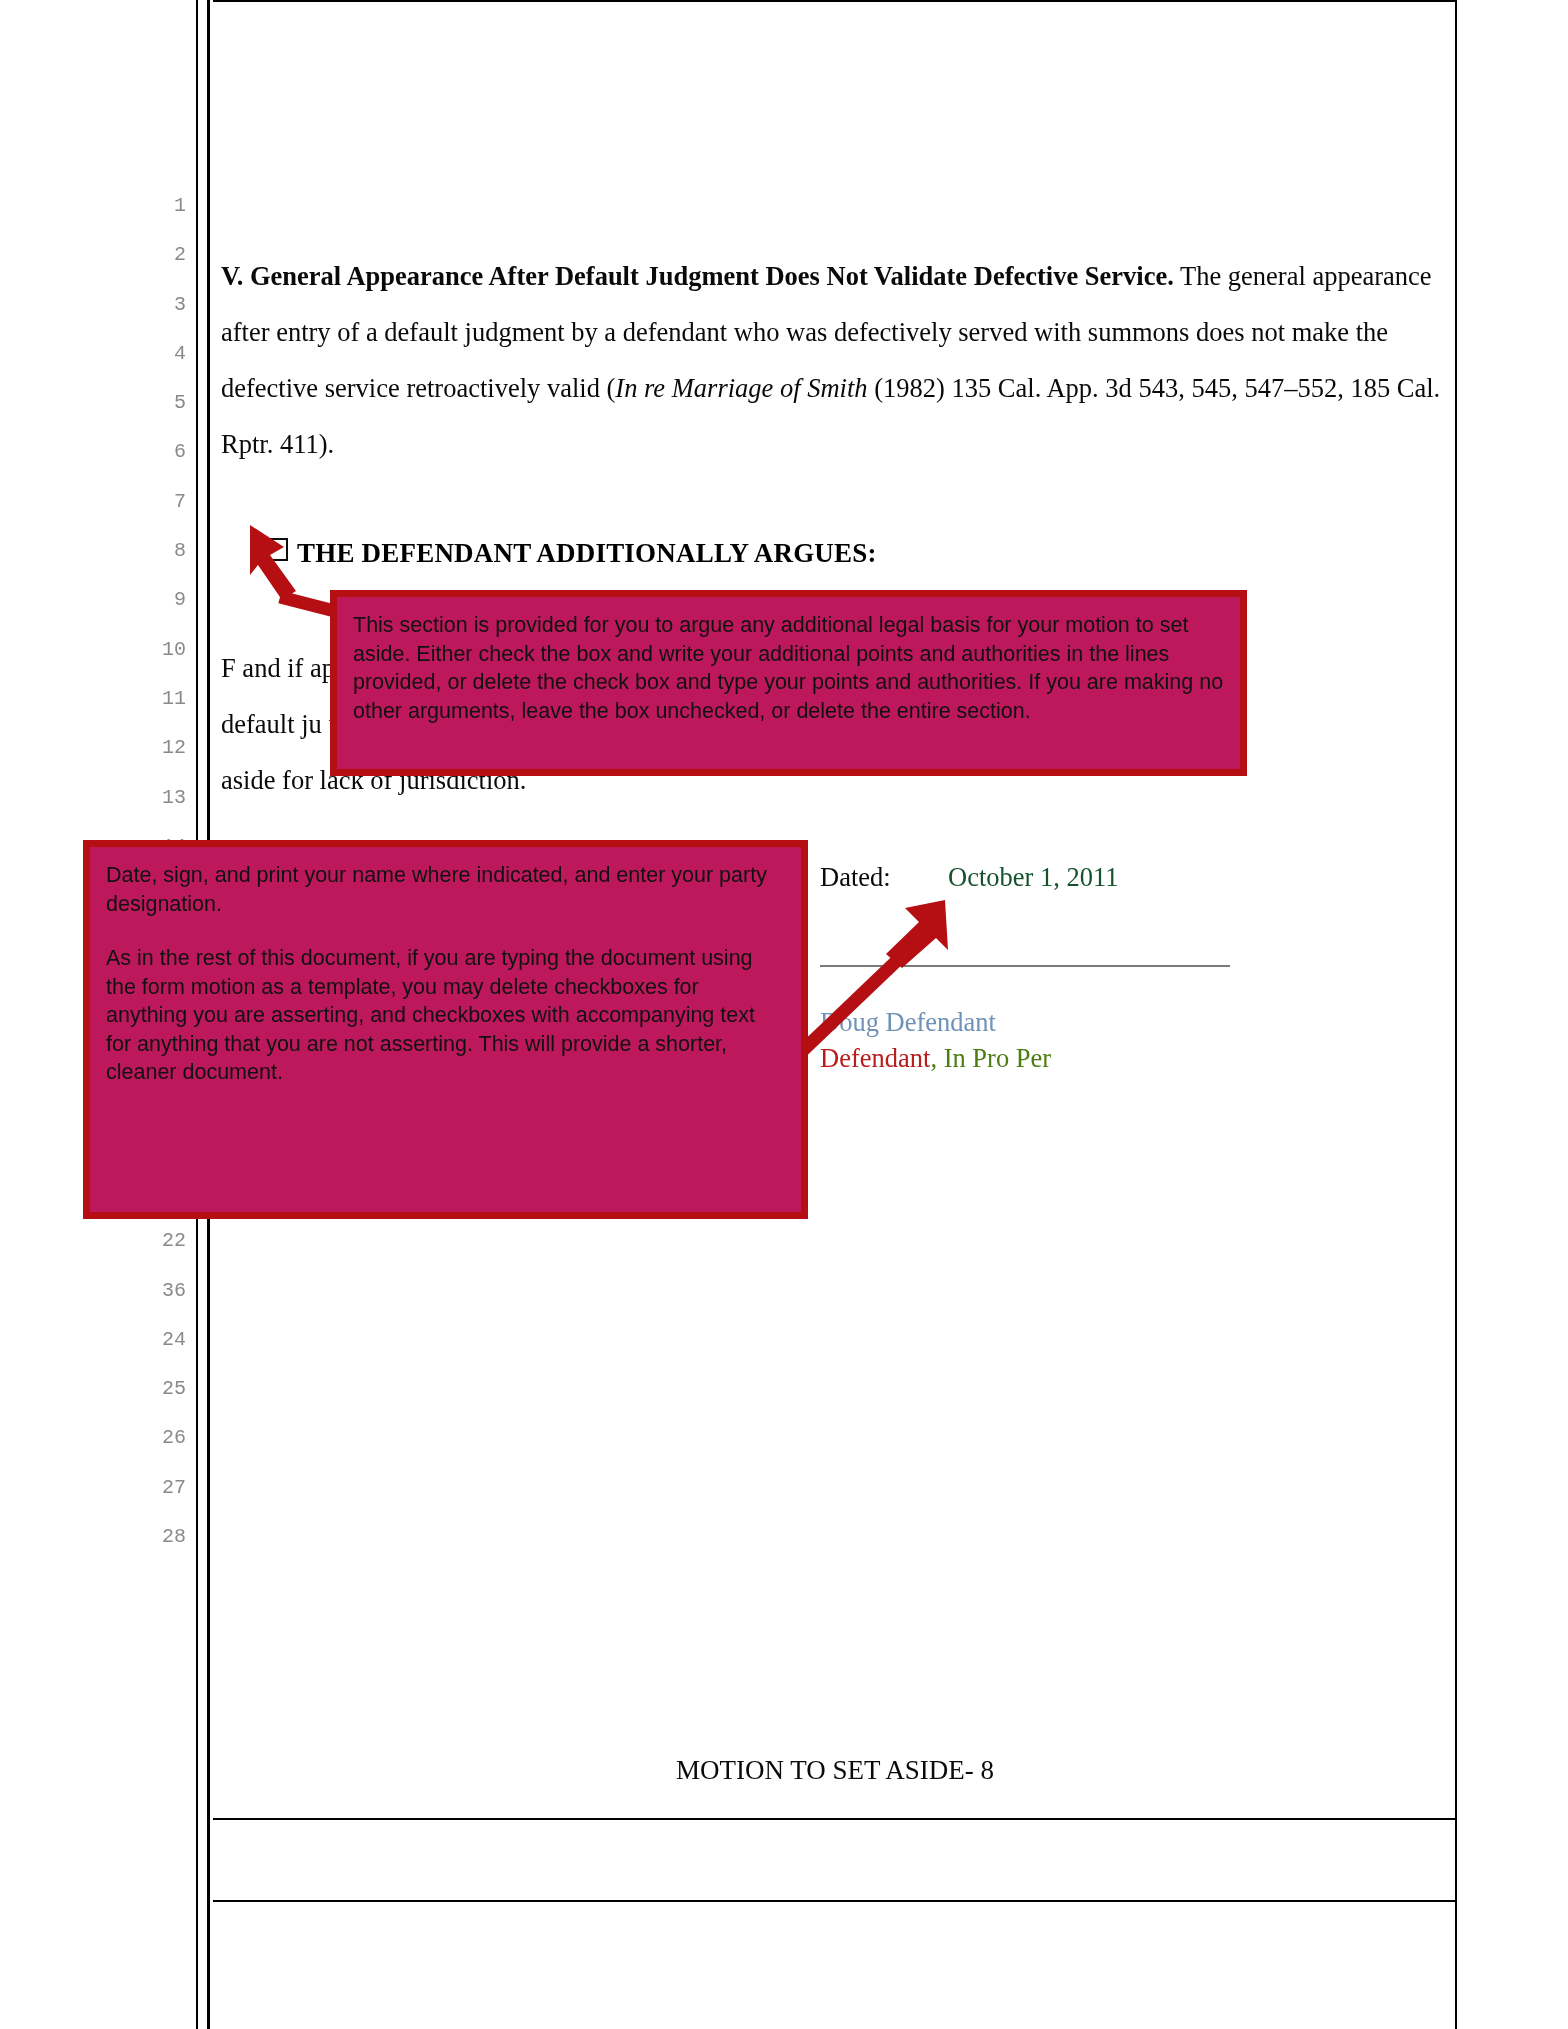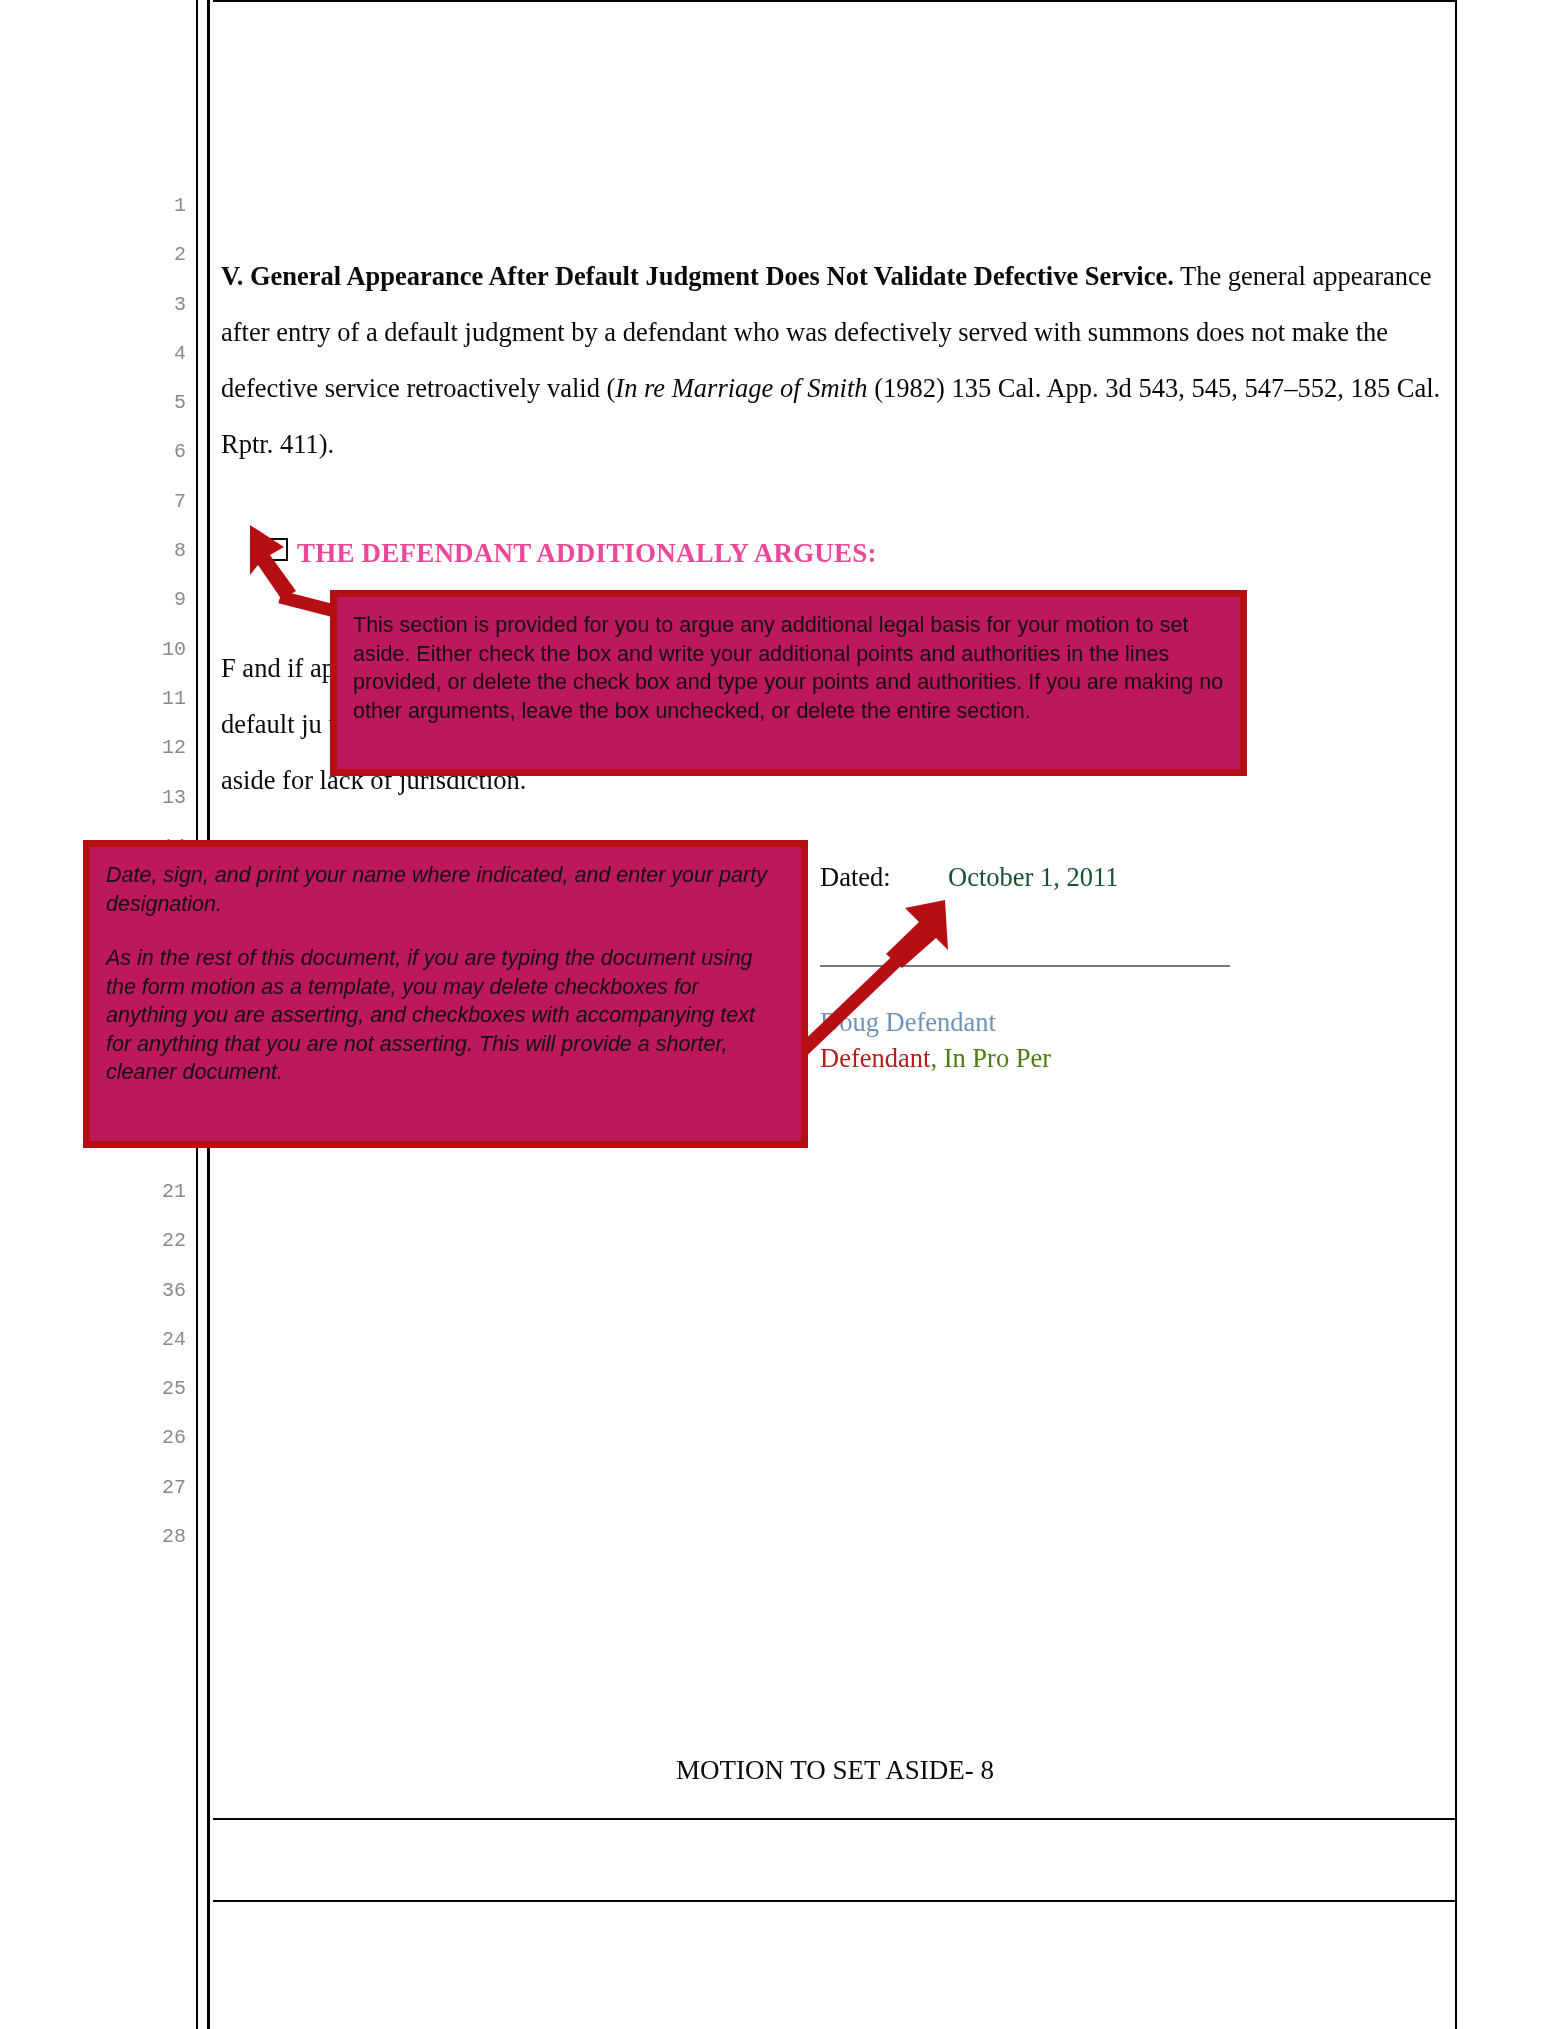--- a/index.html
+++ b/index.html
@@ -103,21 +103,21 @@
   .ital { font-style: italic; }
 
   
   .cb-heading {
     position: absolute;
     left: 265px;
     top: 538px;
     font-size: 27px;
     font-weight: bold;
     letter-spacing: 0.2px;
-    color: #ec4899;
+    color: #000000;
     white-space: nowrap;
   }
   .cb-box {
     display: inline-block;
     width: 19px;
     height: 19px;
     border: 2.5px solid #0d0d0d;
     vertical-align: 1px;
     margin-right: 9px;
   }
@@ -194,22 +194,21 @@
   #callout-argues {
     left: 330px;
     top: 590px;
     width: 917px;
     height: 186px;
   }
   #callout-signature {
     left: 83px;
     top: 840px;
     width: 725px;
-    height: 308px;
-    font-style: italic;
+    height: 379px;
   }
 
   
   .arrow-svg {
     position: absolute;
     pointer-events: none;
   }
 </style>
 </head>
 <body>

